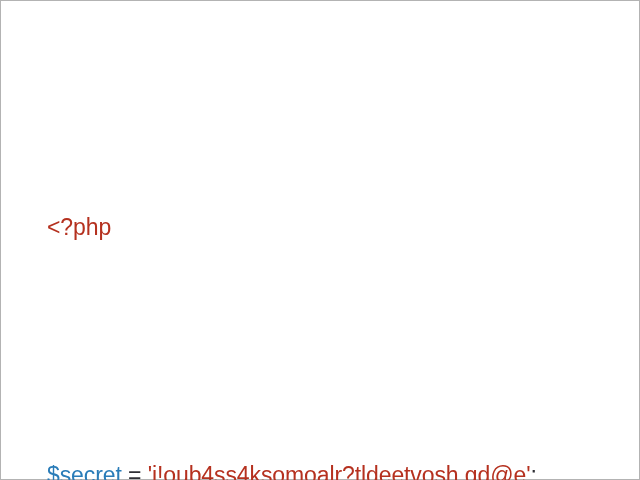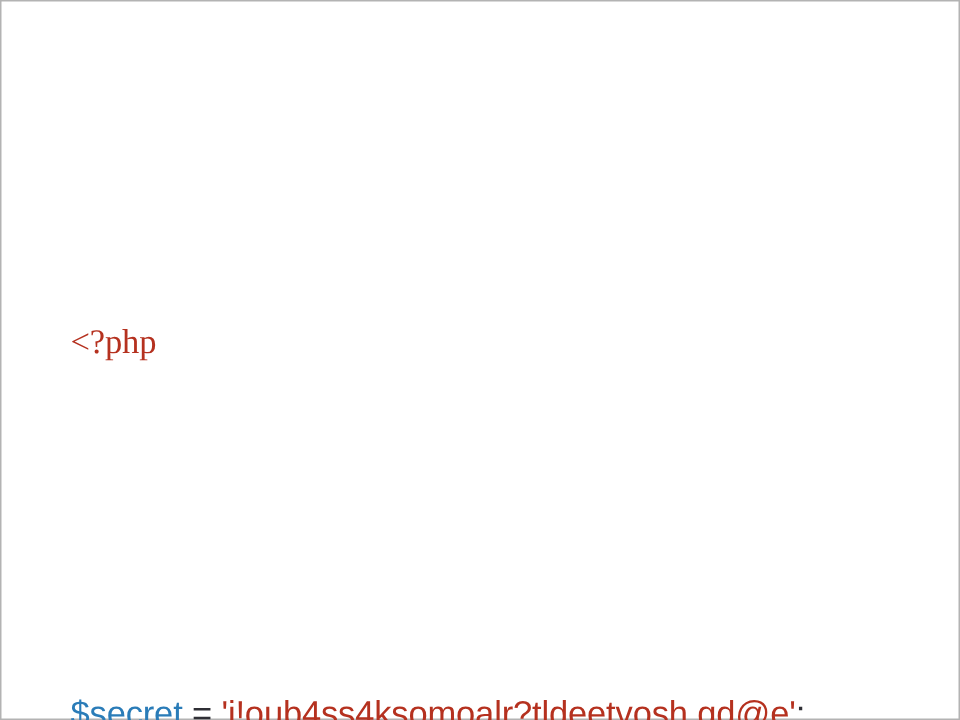--- a/index.html
+++ b/index.html
@@ -33,21 +33,21 @@
     font-weight: 400;
   }
   .code-line {
     white-space: pre;
     min-height: 31px;
   }
   .blank-line {
     height: 31px;
   }
   .tok { white-space: pre; }
-  .t-tag      { color: #b5311f; font-family: Liberation Serif, serif; }
+  .t-tag      { color: #b5311f; }
   .t-var      { color: #2a7cb8; }
   .t-punct    { color: #2f2f35; }
   .t-string   { color: #b5311f; }
 </style>
 </head>
 <body>
 
 <div id="slide">
 
   <div id="code-block">

